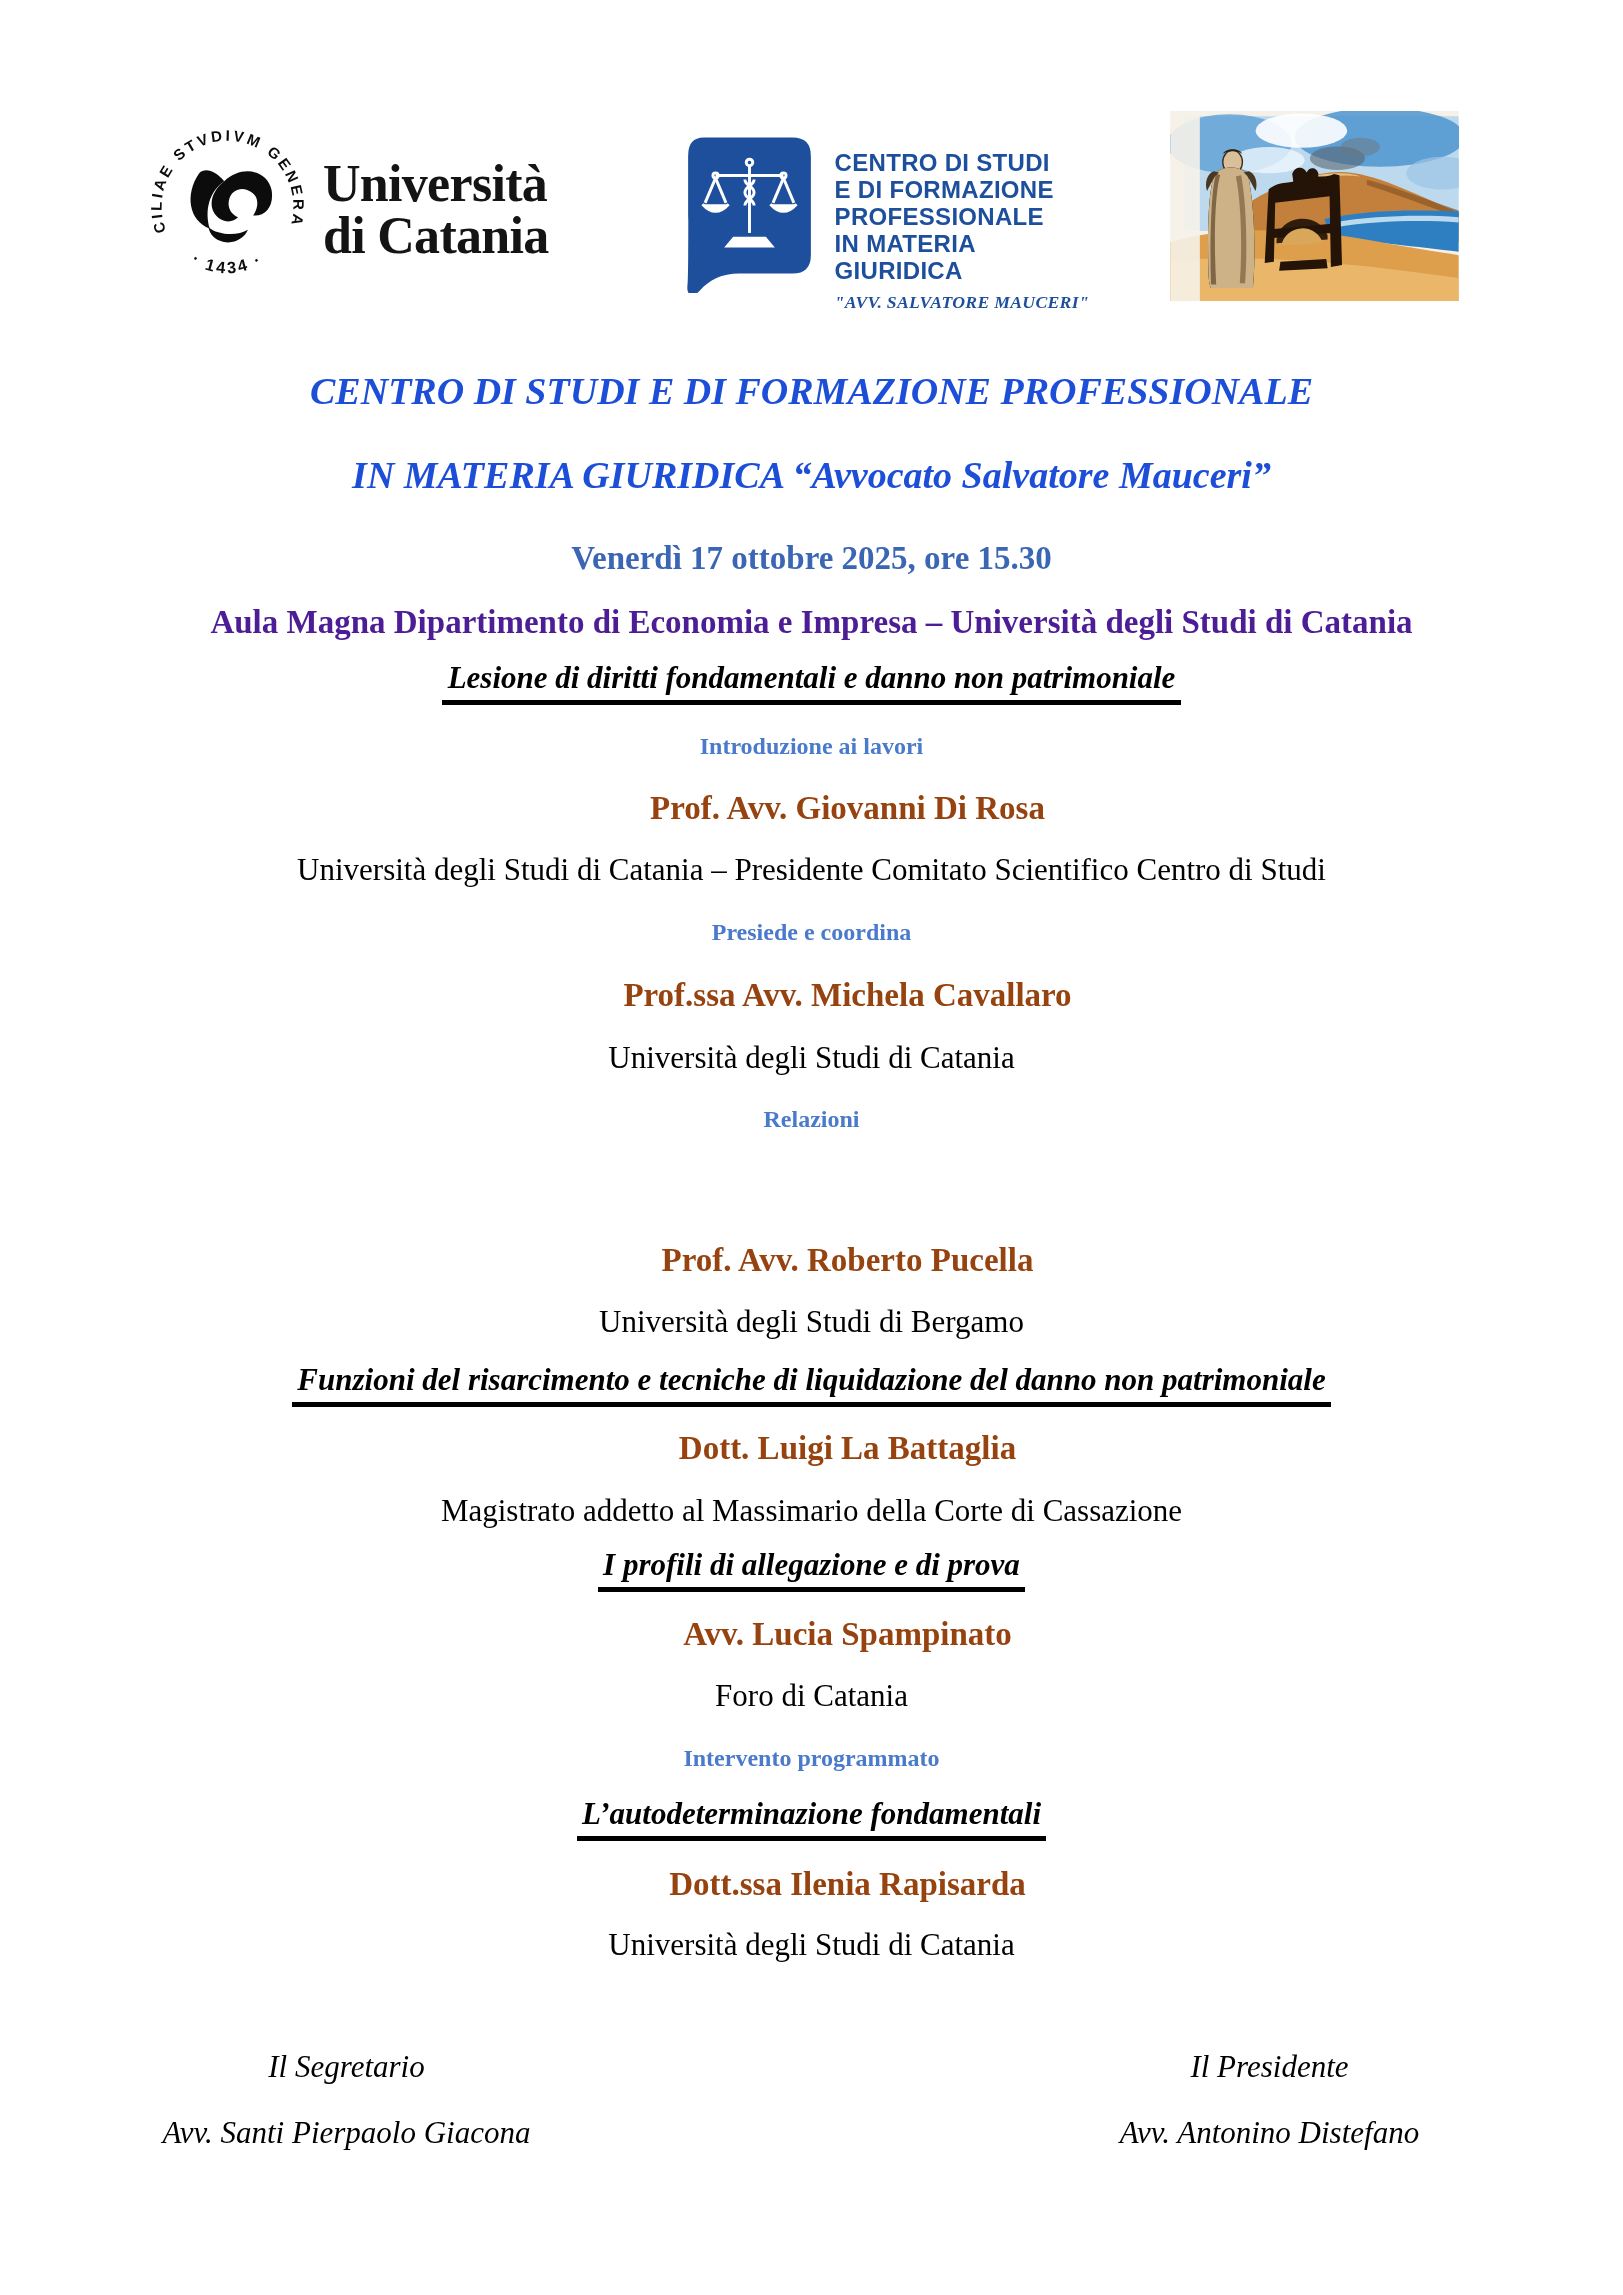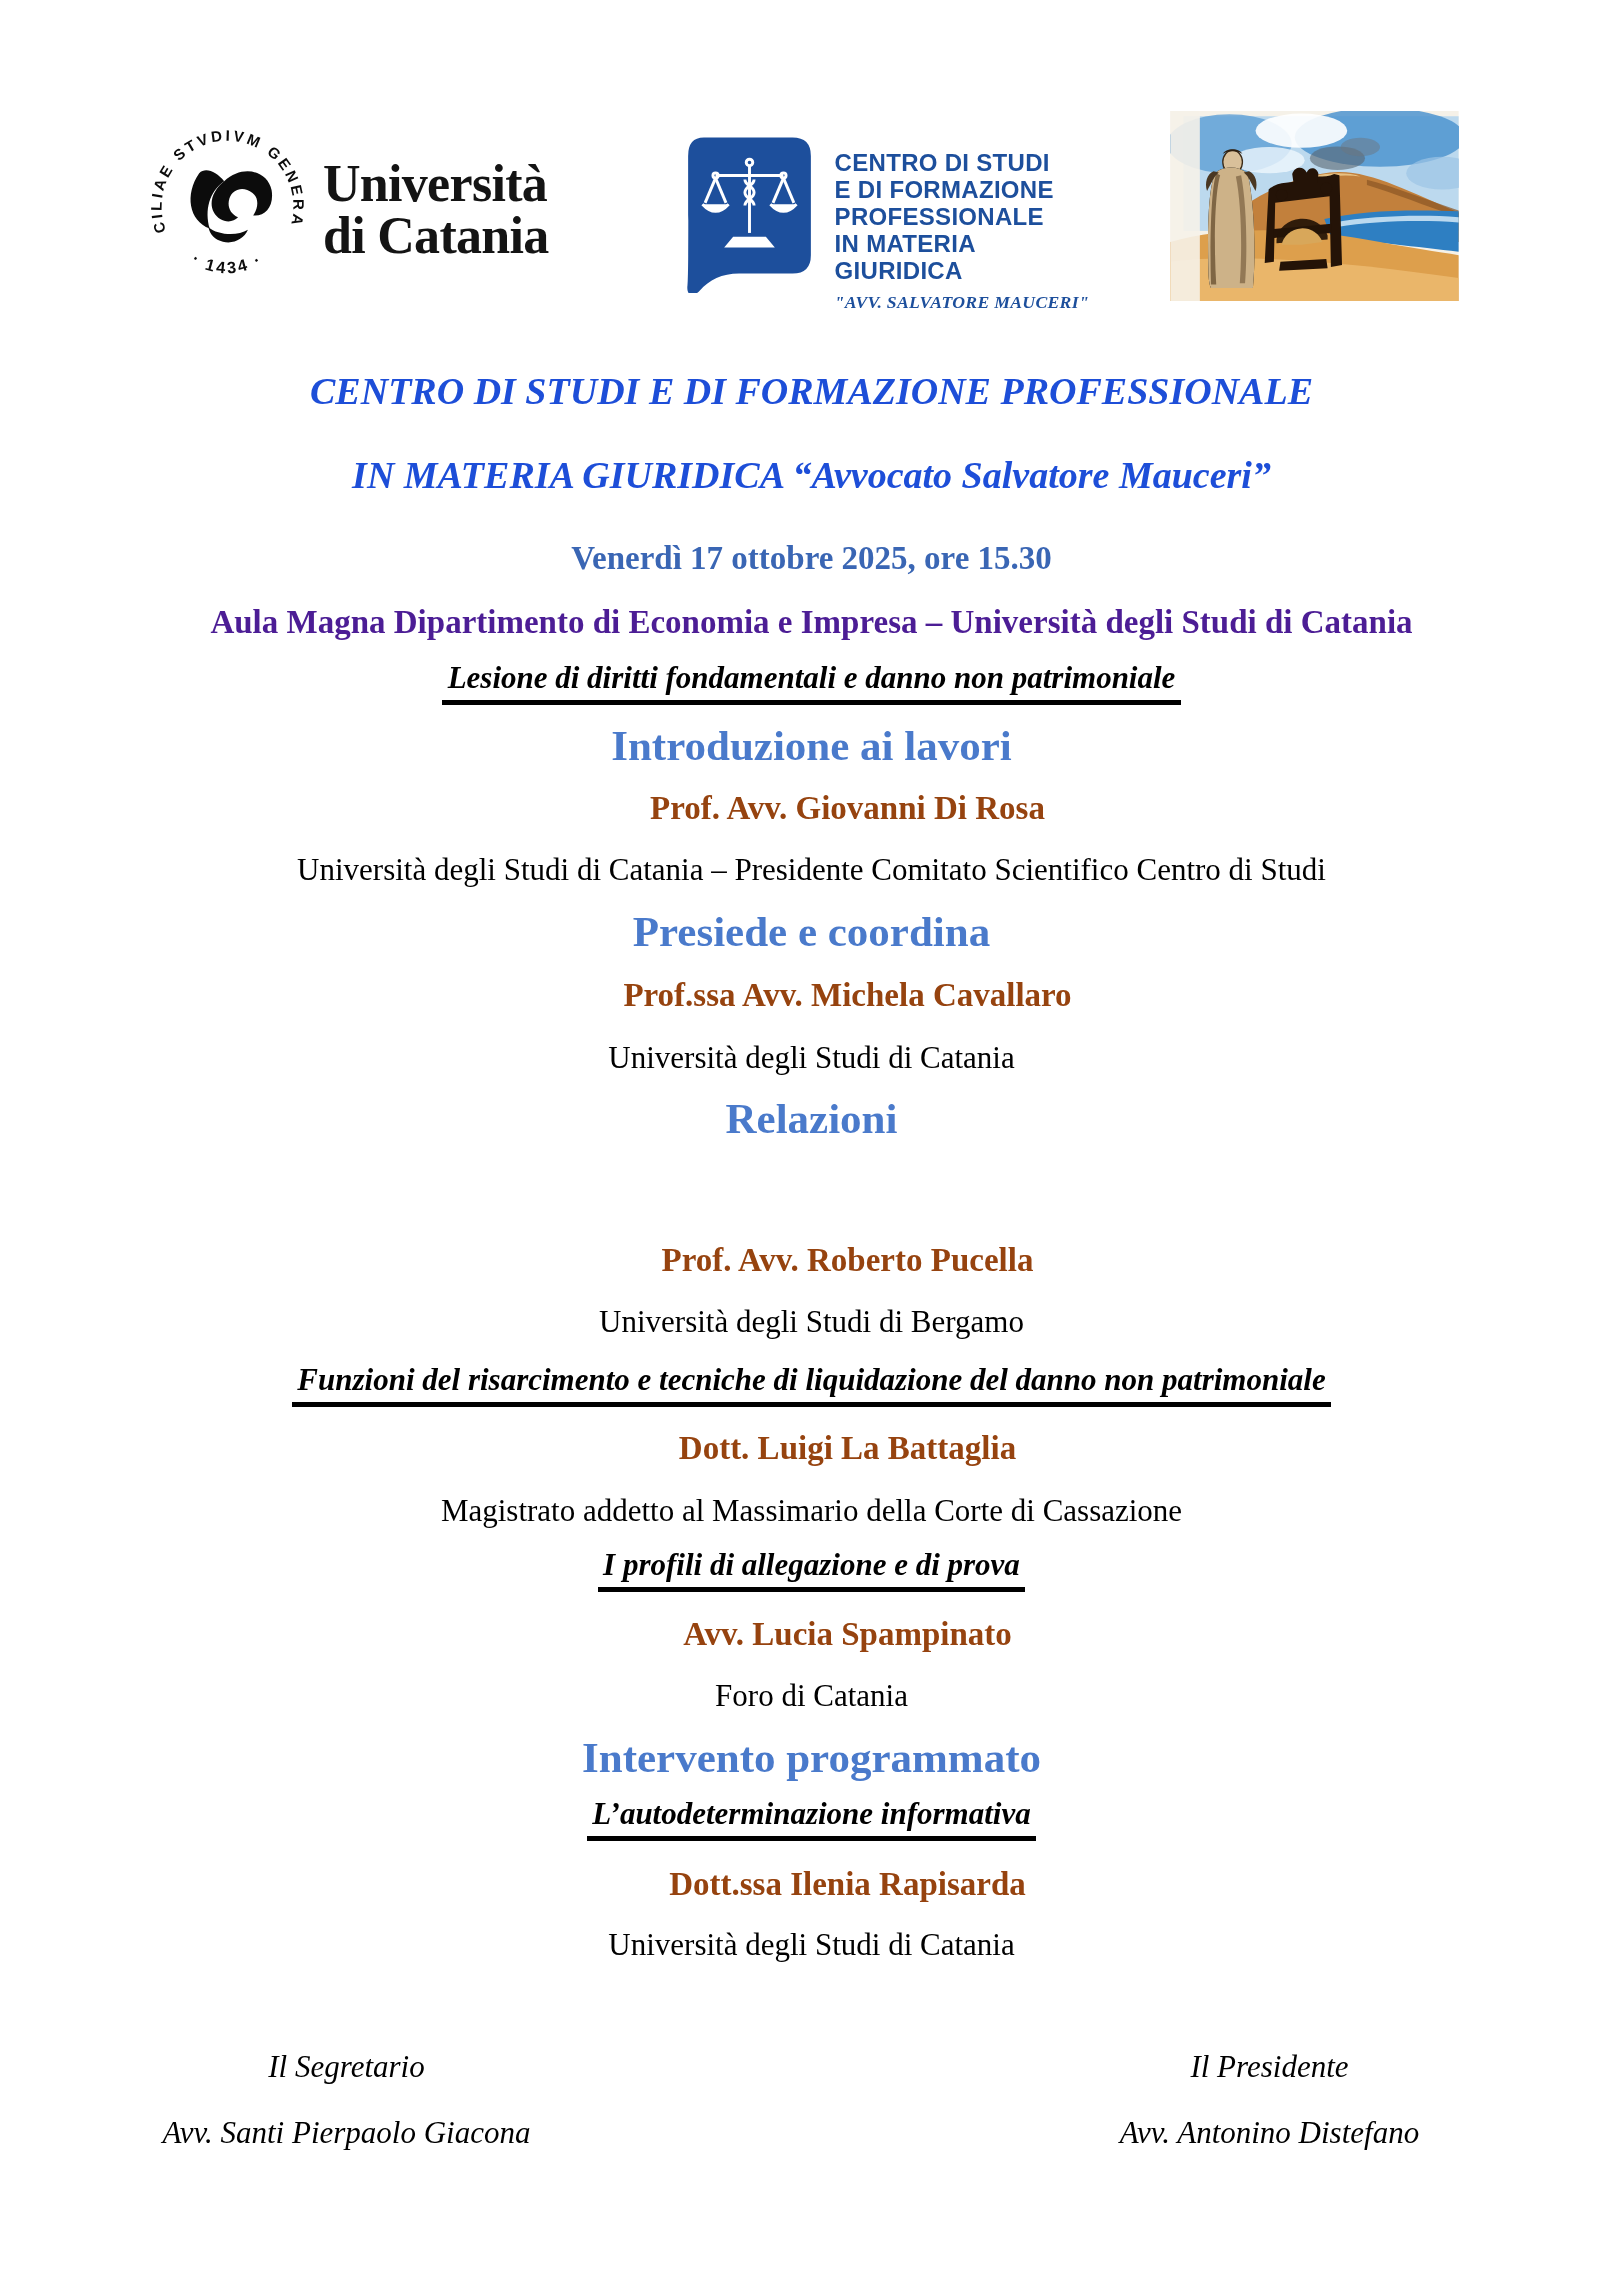--- a/index.html
+++ b/index.html
@@ -5,21 +5,21 @@
   html,body { margin:0; padding:0; background:#ffffff; }
   .page {
     position:relative; width:1623px; height:2295px; background:#ffffff;
     font-family:"Liberation Serif","DejaVu Serif",serif; overflow:hidden;
   }
   
   .line { position:absolute; left:0; width:100%; text-align:center; line-height:62px; white-space:nowrap; }
   .t-title { font-size:38px; font-weight:bold; font-style:italic; color:#1d4ed8; letter-spacing:0px; }
   .t-date  { font-size:33px; font-weight:bold; color:#3a66b4; }
   .t-venue { font-size:33px; font-weight:bold; color:#4c1d95; }
-  .t-head  { font-size:43px; font-weight:bold; color:#4a7acb; }
+  .t-head  { font-size:24px; font-weight:bold; color:#4a7acb; }
   .t-name  { font-size:33px; font-weight:bold; color:#96430f;padding-left:36px; }
   .t-plain { font-size:31px; color:#000000; }
   .t-sign  { font-size:31px; font-style:italic; color:#000000; }
   .topic   {
     font-size:31px; font-weight:bold; font-style:italic; color:#000000;
     display:inline-block; border-bottom:5.2px solid #000; padding:0 5.2px 2.6px 5.2px; line-height:38px;
   }
   
   .seal { position:absolute; left:145px; top:110px; width:165px; height:191px; }
   .wordmark { position:absolute; left:323px; top:158px; color:#141414; font-weight:600;
@@ -167,21 +167,21 @@
   <div class="line t-plain" style="top:1480px">Magistrato addetto al Massimario della Corte di Cassazione</div>
 
   <div class="line" style="top:1541px">
     <span class="topic">I profili di allegazione e di prova</span>
   </div>
   <div class="line t-name" style="top:1603px">Avv. Lucia Spampinato</div>
   <div class="line t-plain" style="top:1665px">Foro di Catania</div>
 
   <div class="line t-head" style="top:1727px">Intervento programmato</div>
   <div class="line" style="top:1790px">
-    <span class="topic">L’autodeterminazione informativa</span>
+    <span class="topic">L’autodeterminazione fondamentali</span>
   </div>
   <div class="line t-name" style="top:1853px">Dott.ssa Ilenia Rapisarda</div>
   <div class="line t-plain" style="top:1914px">Università degli Studi di Catania</div>
 
   <div class="sig t-sign" style="left:52px;  top:2036px">Il Segretario</div>
   <div class="sig t-sign" style="left:52px;  top:2102px">Avv. Santi Pierpaolo Giacona</div>
   <div class="sig t-sign" style="left:975px; top:2036px">Il Presidente</div>
   <div class="sig t-sign" style="left:975px; top:2102px">Avv. Antonino Distefano</div>
 
 </div>

